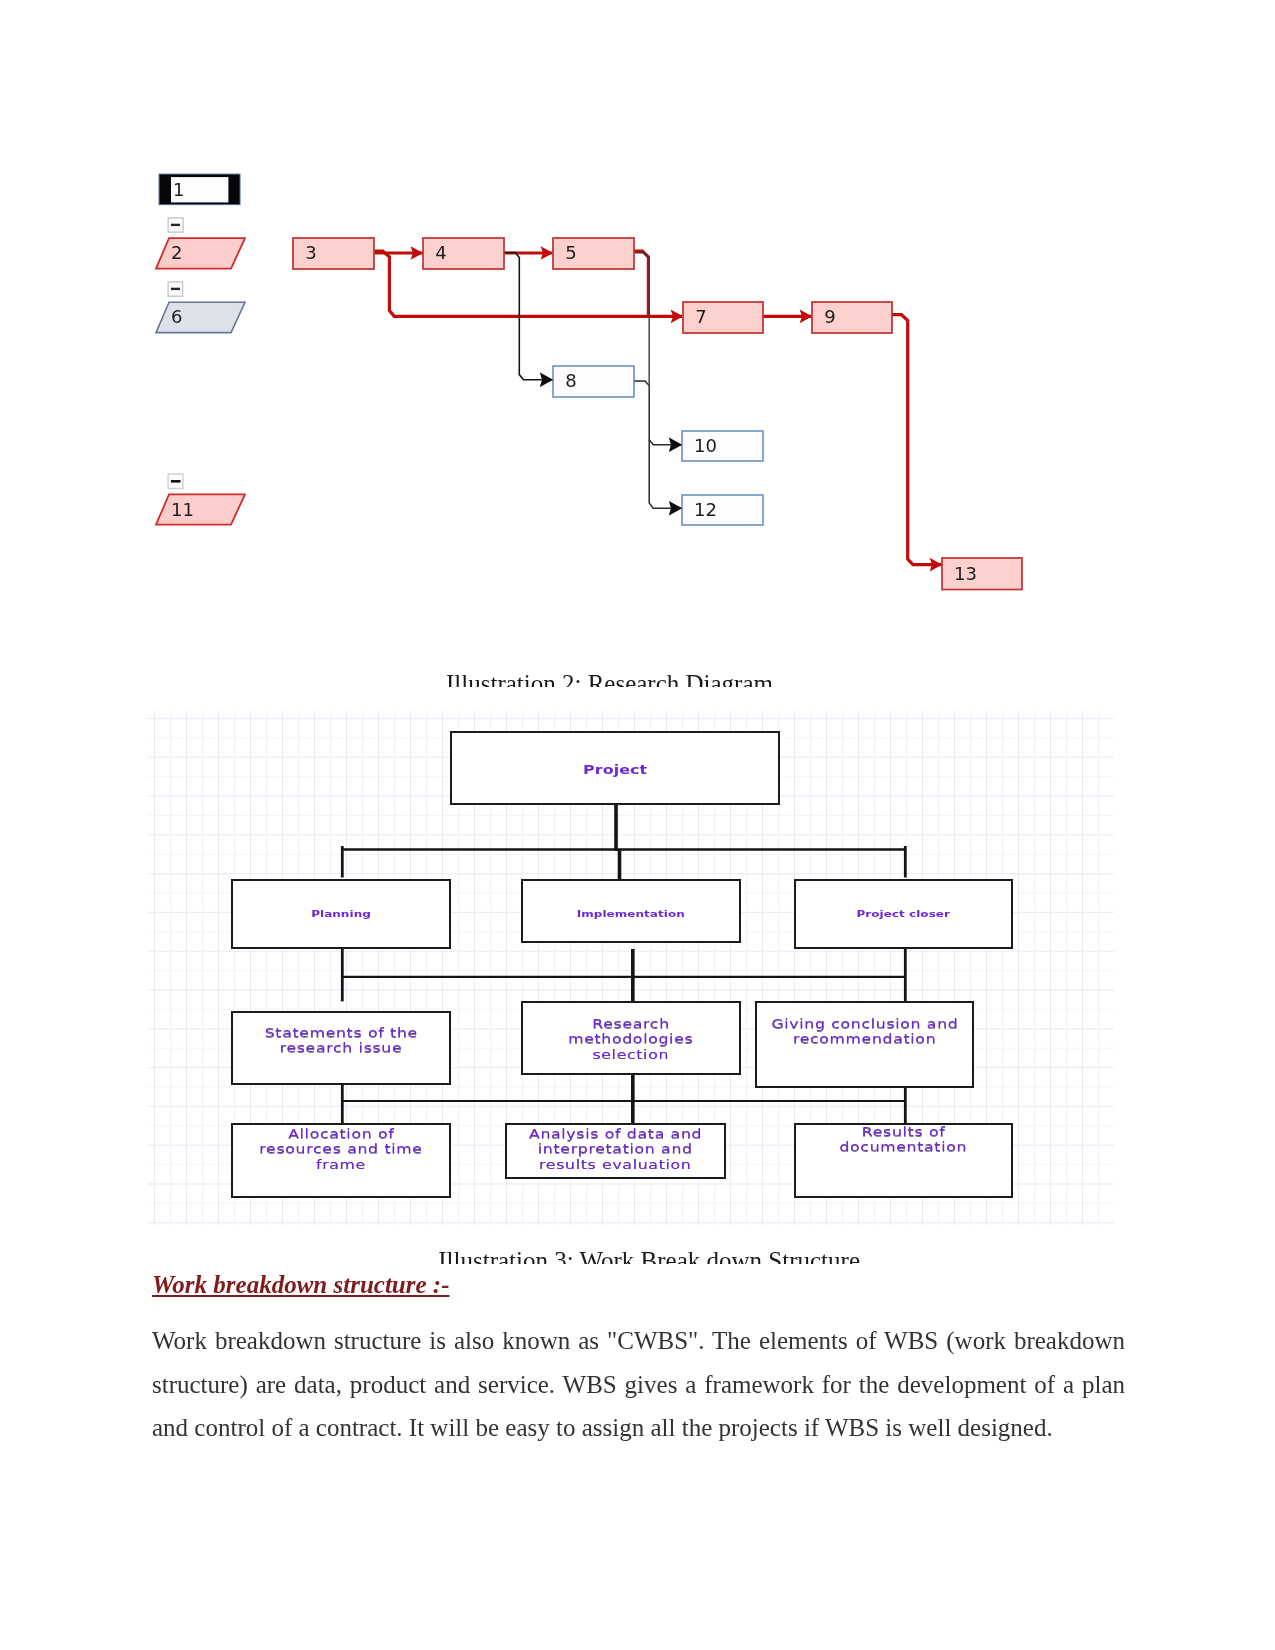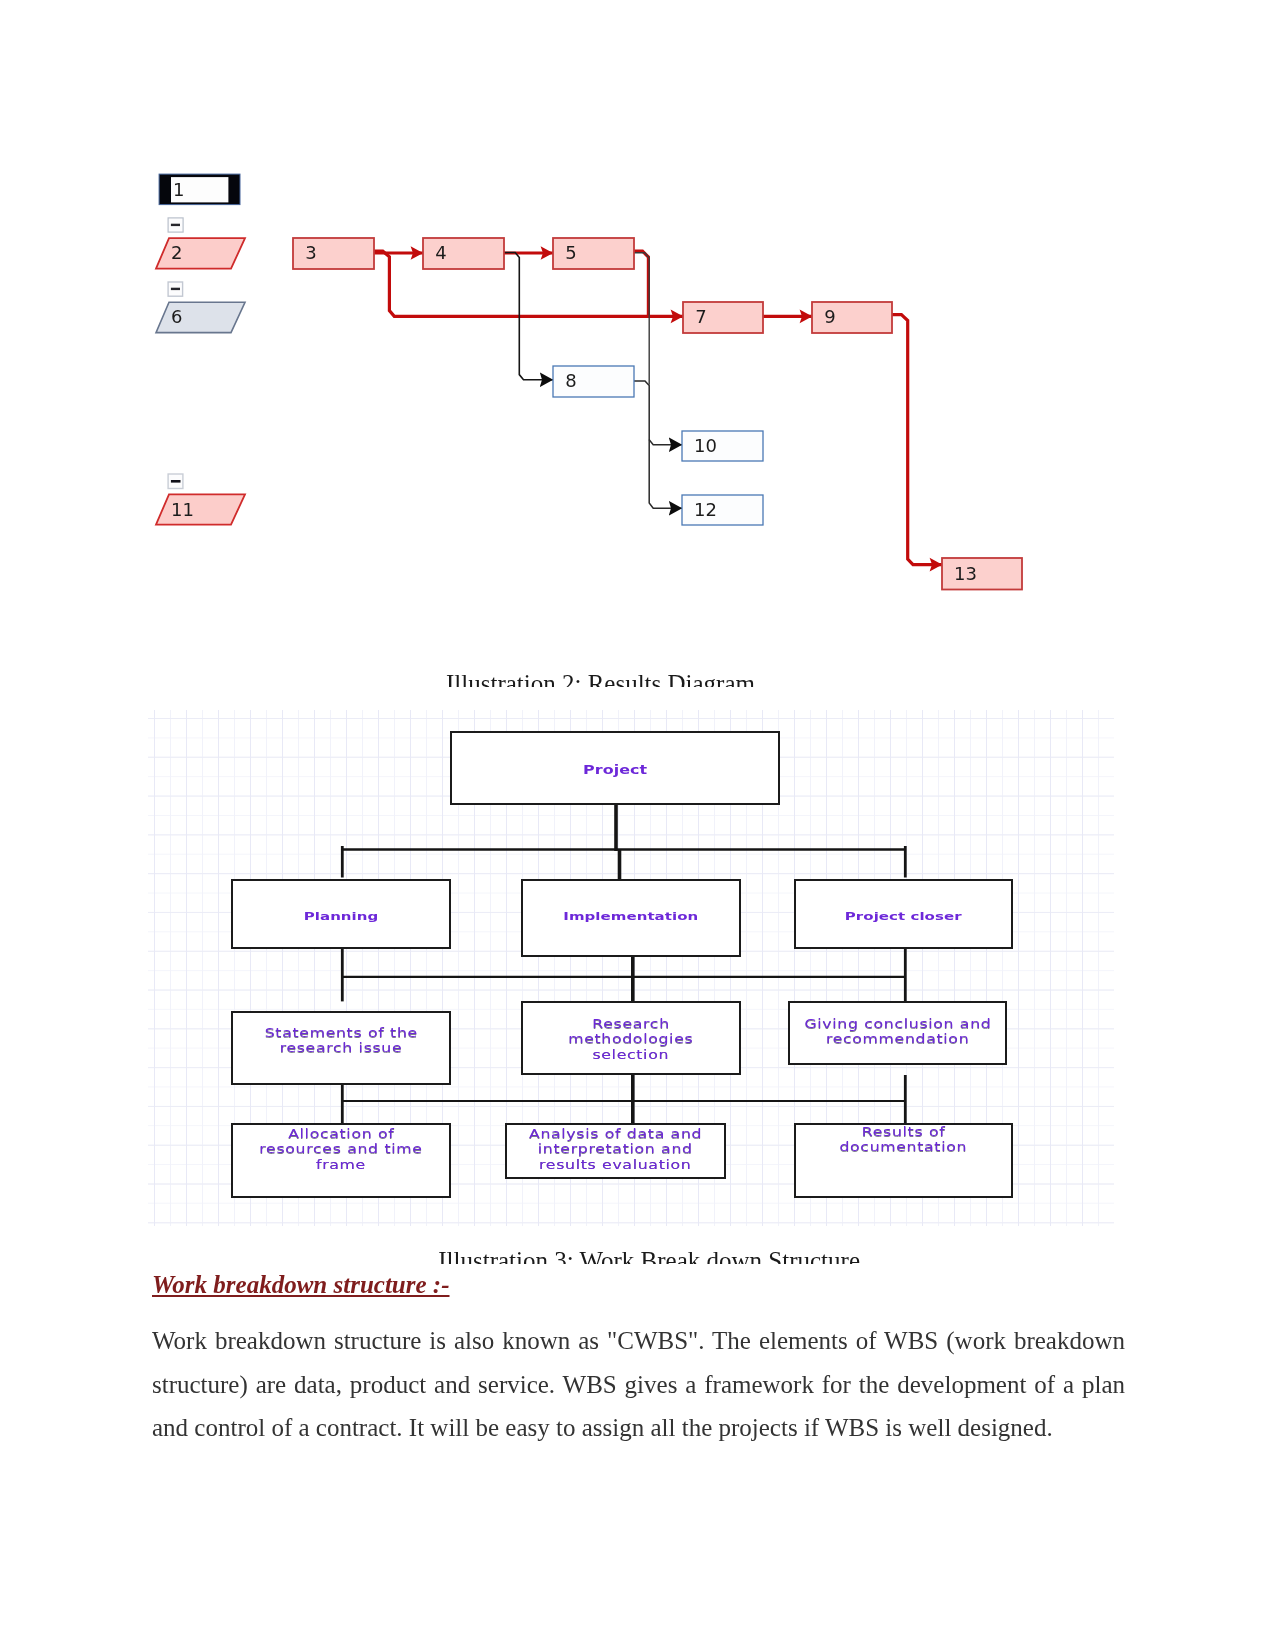--- a/index.html
+++ b/index.html
@@ -28,21 +28,21 @@
       linear-gradient(to right, #f1f2fa 1px, transparent 1px),
       linear-gradient(to bottom, #f4f5fb 1px, transparent 1px);
     background-size: 32px 38.8px, 32px 38.8px, 16px 19.4px, 16px 19.4px;
     background-position: 6px 8px, 6px 8px, 6px 8px, 6px 8px;
     filter:blur(.35px);}
   .wbs-box{position:absolute;box-sizing:border-box;background:#ffffff;
     border:2.7px solid #1b1b1b;display:flex;align-items:flex-start;justify-content:center;
     text-align:center;font-family:"DejaVu Sans", sans-serif;color:#6d28d9;}
   .wbs-box span{white-space:pre-line;display:block;}
   .wbs-root{font-weight:bold;font-size:15.9px;letter-spacing:0.05px;align-items:flex-start;padding-top:29.5px;}
-  .wbs-l2{font-weight:bold;font-size:15px;letter-spacing:0.05px;align-items:flex-start;padding-top:27.5px;}
+  .wbs-l2{font-weight:bold;font-size:12px;letter-spacing:0.05px;align-items:flex-start;padding-top:27.5px;}
   .wbs-root span,.wbs-l2 span{text-indent:0.05px;display:block;
       transform:scaleY(.75);transform-origin:top center;}
   .wbs-l3{font-size:15.75px;line-height:20.3px;letter-spacing:0.65px;padding-top:13.4px;}
   .wbs-l3 span{text-indent:0.65px;display:block;transform:scaleY(.75);transform-origin:top center;
       text-shadow:0 0.4px 0 rgba(16,16,40,.55);}
   .wbs-r4{padding-top:2px;}
   .wbs-r4-2l{padding-top:0;}
   .cap{overflow:hidden;}
   .cap span{display:block;}
   #cap2{left:446px;top:675px;width:340px;height:11.5px;text-align:left;}
@@ -176,21 +176,21 @@
         <text class="nd-t" x="546" y="291.8">10</text>
       </g>
       <g>
         <rect x="534" y="335" width="81" height="30" fill="#fcfdfe" stroke="#4a79b4" stroke-width="1.3"></rect>
         <text class="nd-t" x="546" y="355.8">12</text>
       </g>
     </svg>
   </div>
 
   <div class="cap" id="cap2">
-    <span>Illustration 2: Results Diagram</span>
+    <span>Illustration 2: Research Diagram</span>
   </div>
 
   <div id="wbsdiag">
     <div class="wbs-grid"></div>
     <svg id="wbssvg" width="966" height="516" viewBox="0 0 966 516">
       <g stroke="#151515" fill="none" stroke-linecap="butt">
 
         <path d="M468,95 L468,141" stroke-width="3.6"></path>
 
         <path d="M193.5,139.5 L758,139.5" stroke-width="2.5"></path>
@@ -210,37 +210,37 @@
       </g>
     </svg>
 
     <div class="wbs-box wbs-root" style="left:301.7px;top:21px;width:330.8px;height:74px">
       <span>Project</span>
     </div>
 
     <div class="wbs-box wbs-l2" style="left:83.4px;top:169px;width:219.2px;height:70px">
       <span>Planning</span>
     </div>
-    <div class="wbs-box wbs-l2" style="left:372.5px;top:169px;width:220.5px;height:78px">
+    <div class="wbs-box wbs-l2" style="left:372.5px;top:169px;width:220.5px;height:64px">
       <span>Implementation</span>
     </div>
     <div class="wbs-box wbs-l2" style="left:645.7px;top:169px;width:219px;height:70px">
       <span>Project closer</span>
     </div>
 
     <div class="wbs-box wbs-l3" style="left:83.4px;top:301px;width:219.2px;height:73.7px">
       <span>Statements of the
 research issue</span>
     </div>
     <div class="wbs-box wbs-l3" style="left:372.5px;top:291.4px;width:220.5px;height:73.7px">
       <span>Research
 methodologies
 selection</span>
     </div>
-    <div class="wbs-box wbs-l3" style="left:640px;top:291.4px;width:219.2px;height:64px">
+    <div class="wbs-box wbs-l3" style="left:607px;top:291.4px;width:219.2px;height:87px">
       <span>Giving conclusion and
 recommendation</span>
     </div>
 
     <div class="wbs-box wbs-l3 wbs-r4" style="left:83.4px;top:413.4px;width:219.2px;height:74.3px">
       <span>Allocation of
 resources and time
 frame</span>
     </div>
     <div class="wbs-box wbs-l3 wbs-r4" style="left:357px;top:413.4px;width:220.5px;height:56px">

